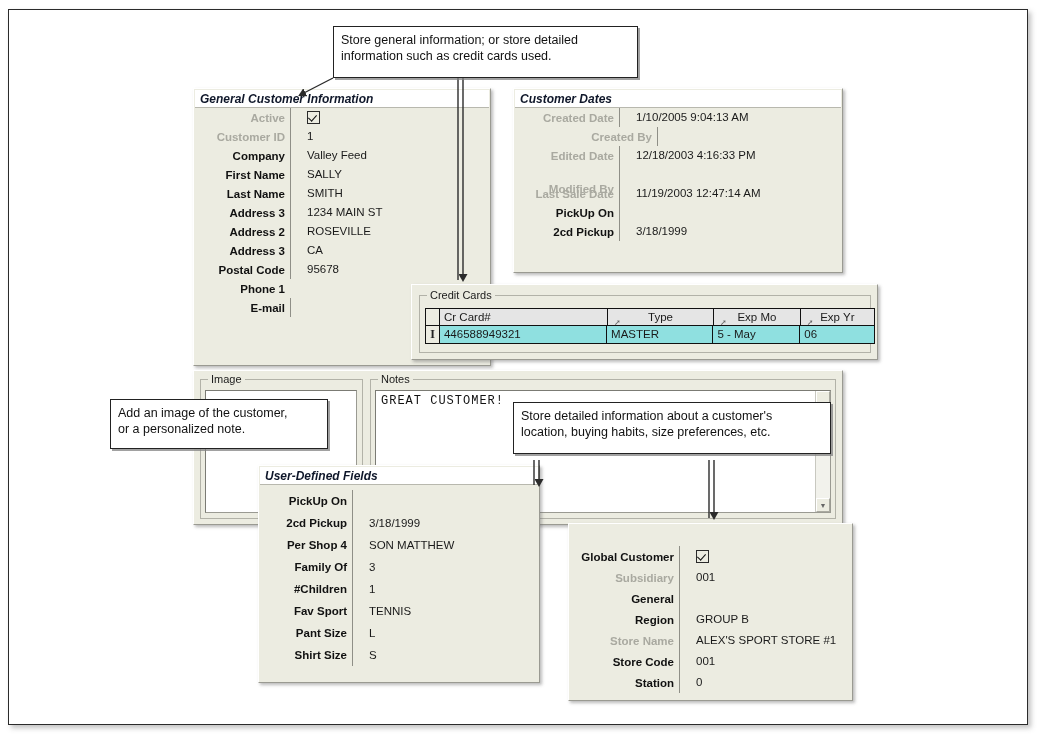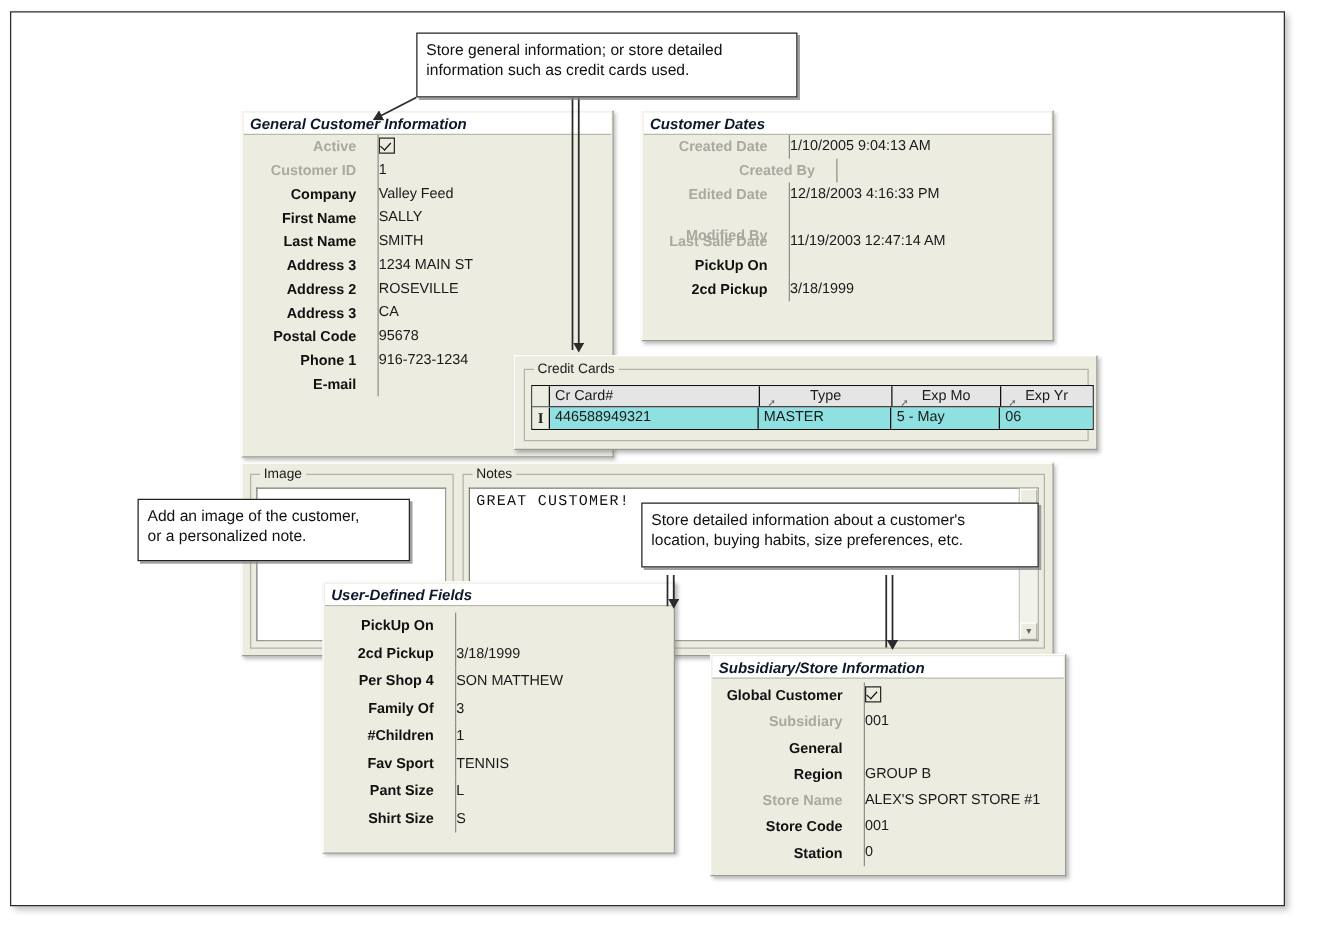--- a/index.html
+++ b/index.html
@@ -56,29 +56,28 @@
     color:#111;
     padding-right:5px;
     box-sizing:border-box;
     white-space:nowrap;
     overflow:hidden;
   }
   .flabel.dim{color:#a9a9a0;}
   .fval{
     font-size:11.5px;
     color:#1a1a1a;
-    padding-left:0;
+    padding-left:16px;
     border-left:1px solid #8f8f87;
     box-sizing:border-box;
     white-space:nowrap;
     overflow:hidden;
     flex:1;
     height:19px;
     line-height:19px;
-    margin-left:12px;
   }
   .chk{
     display:inline-block;width:11px;height:11px;
     border:1px solid #2a2a2a;background:#ECECE1;
     position:relative;vertical-align:middle;margin-top:-1px;
   }
   .chk::after{
     content:"";position:absolute;left:2px;top:1px;
     width:4px;height:7px;border:solid #111;border-width:0 1.6px 1.6px 0;
     transform:rotate(42deg);
@@ -224,21 +223,20 @@
         <div class="fval">CA</div>
       </div>
 
       <div class="frow">
         <div class="flabel" style="width:96px;">Postal Code</div>
         <div class="fval">95678</div>
       </div>
 
       <div class="frow">
         <div class="flabel" style="width:96px;">Phone 1</div>
-        <div class="fval">916-723-1234</div>
       </div>
 
       <div class="frow">
         <div class="flabel" style="width:96px;">E-mail</div>
         <div class="fval"></div>
       </div>
 
     </div>
   </div>
 
@@ -380,21 +378,20 @@
 
       <div class="frow" style="height:22px;">
         <div class="flabel" style="width:93px;">Shirt Size</div>
         <div class="fval" style="height:22px;line-height:22px;">S</div>
       </div>
 
     </div>
   </div>
 
   <div class="form-panel" style="left:568px;top:523px;width:285px;height:178px;">
-    <div class="panel-title">Subsidiary/Store Information</div>
     <div class="fieldlist" style="top:22px;">
 
       <div class="frow" style="height:21px;">
         <div class="flabel" style="width:110px;">Global Customer</div>
         <div class="fval" style="height:21px;line-height:21px;">
           <span class="chk"></span>
         </div>
       </div>
 
       <div class="frow" style="height:21px;">

